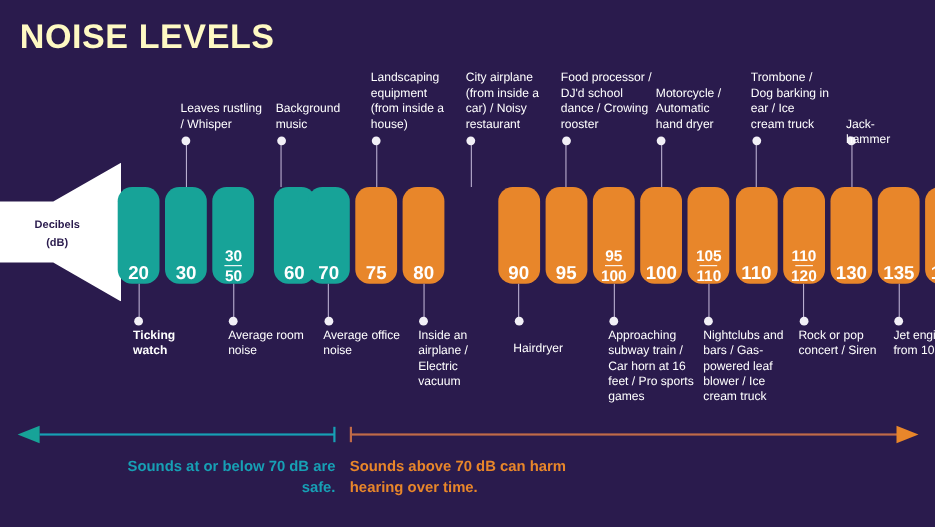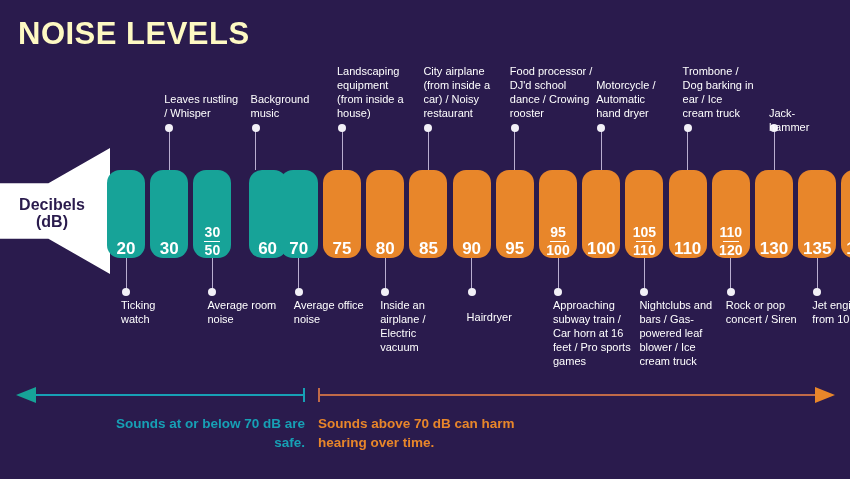--- a/index.html
+++ b/index.html
@@ -33,21 +33,21 @@
     background:#ffffff;
     -webkit-clip-path: polygon(0% 28%, 44% 28%, 100% 0%, 100% 100%, 44% 72%, 0% 72%);
     clip-path: polygon(0% 28%, 44% 28%, 100% 0%, 100% 100%, 44% 72%, 0% 72%);
   }
   .speaker .cone-label{
     position:absolute;
     left:6px; top:48px;
     width:92px;
     text-align:center;
     color:#2a1b4d;
-    font-size:16px;
+    font-size:10px;
     font-weight:bold;
     line-height:17px;
   }
 
   
   .scale{
     position:absolute;
     left:107px; top:170px;
     height:88px;
     width:738px;
@@ -158,23 +158,20 @@
     </div>
     <div class="pill teal" style="left: 172.8px;">
       <div class="val">70</div>
     </div>
     <div class="pill orange" style="left: 216px;">
       <div class="val">75</div>
     </div>
     <div class="pill orange" style="left: 259.2px;">
       <div class="val">80</div>
     </div>
-    <div class="pill orange" style="left: 302.4px;">
-      <div class="val">85</div>
-    </div>
     <div class="pill orange" style="left: 345.6px;">
       <div class="val">90</div>
     </div>
     <div class="pill orange" style="left: 388.8px;">
       <div class="val">95</div>
     </div>
     <div class="pill orange range" style="left: 432px;">
       <div class="val">95</div>
       <div class="rngline"></div>
       <div class="val">100</div>
@@ -202,21 +199,21 @@
       <div class="val">135</div>
     </div>
     <div class="pill orange" style="left: 734.4px;">
       <div class="val">140</div>
     </div>
   </div>
 <div id="labels-layer">
     <div class="conn" style="left: 125.5px; top: 258px; height: 34px;">
       <div class="dot" style="bottom: -4px;"></div>
     </div>
-    <div class="lbl lbl-bottom" style="width: 62px; left: 121px; top: 298px;">Ticking watch</div>
+    <div class="lbl lbl-bottom" style="width: 62px; left: 121px; top: 298px; font-weight: bold;">Ticking watch</div>
     <div class="conn" style="left: 168.7px; top: 128px; height: 42px;">
       <div class="dot" style="top: -4px;"></div>
     </div>
     <div class="lbl lbl-top" style="width: 78px; left: 164.2px; top: 92px;">Leaves rustling / Whisper</div>
     <div class="conn" style="left: 211.9px; top: 258px; height: 34px;">
       <div class="dot" style="bottom: -4px;"></div>
     </div>
     <div class="lbl lbl-bottom" style="width: 72px; left: 207.4px; top: 298px;">Average room noise</div>
     <div class="conn" style="left: 255.1px; top: 128px; height: 42px;">
       <div class="dot" style="top: -4px;"></div>

